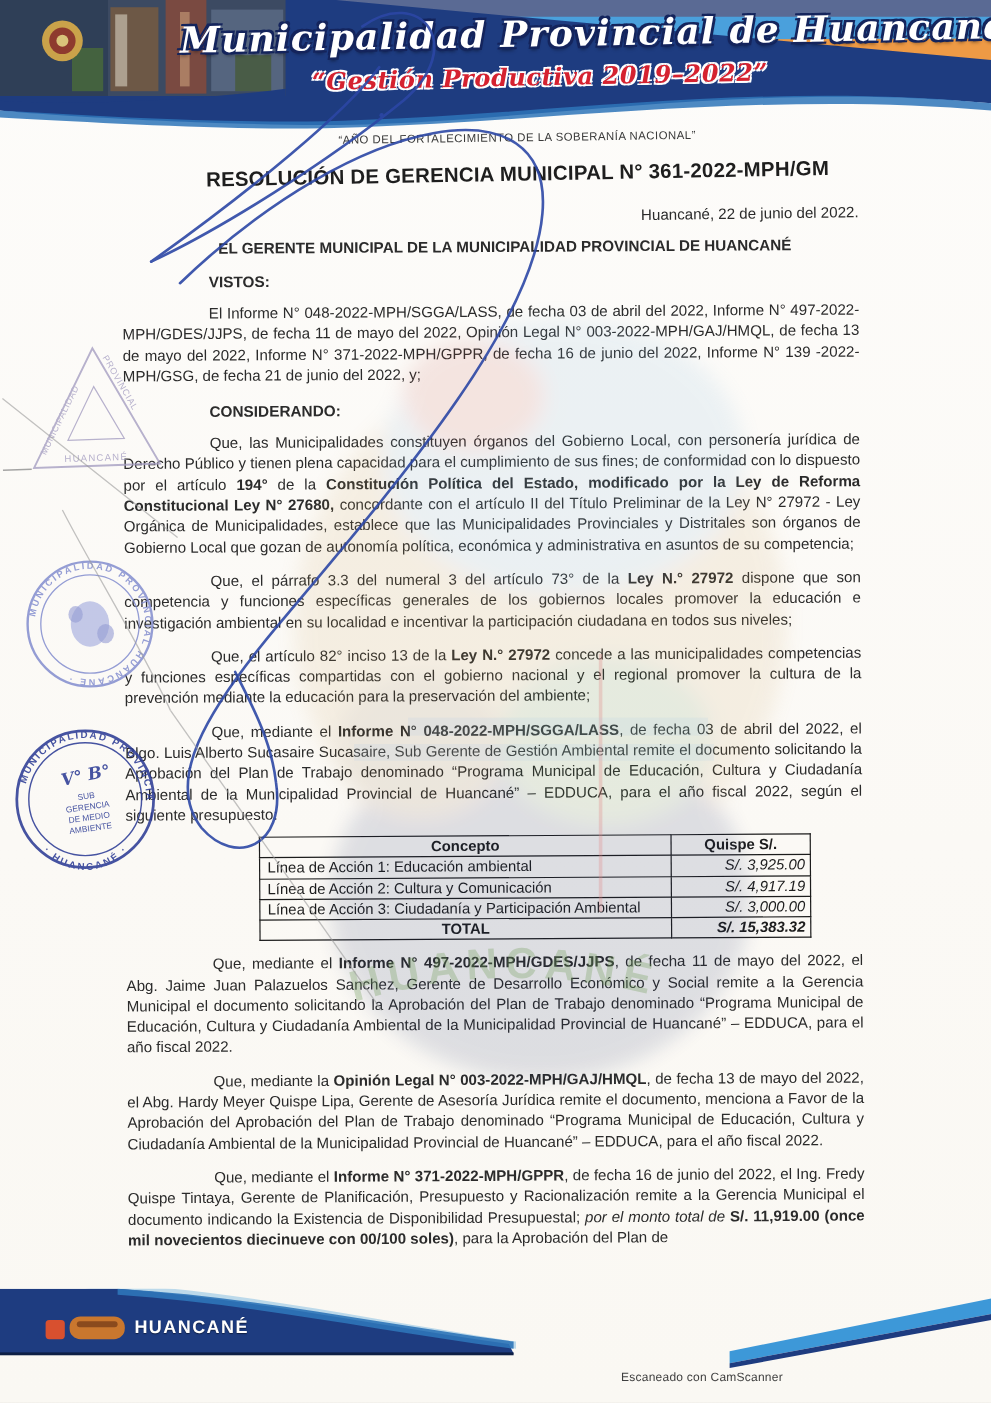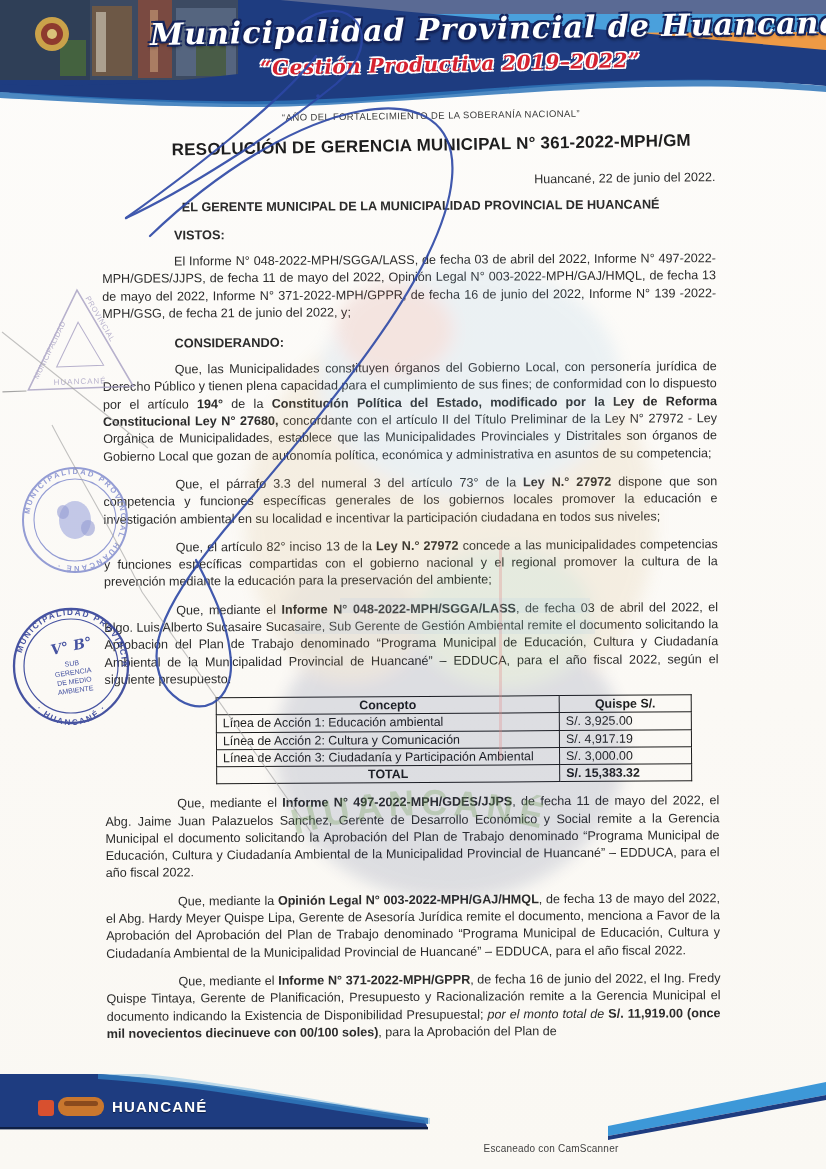--- a/index.html
+++ b/index.html
@@ -39,31 +39,31 @@
   .dateline{margin:18px 0 0;text-align:right;font-size:12.6px;transform:rotate(-.4deg);}
   .addressee{margin:11px 0 0;text-align:center;font-weight:bold;font-size:12.7px;transform:translateX(12px);white-space:nowrap;}
   .doc-label{margin:13px 0 0 72px;font-weight:bold;font-size:12.8px;}
   .para{margin:11px 0 0;font-size:12.6px;line-height:17.3px;text-align:justify;text-indent:72px;}
   .para .b{font-weight:bold;}
   .para .bi{font-weight:normal;font-style:italic;}
   table.budget{border-collapse:collapse;margin:9px 0 0 111px;font-size:12.4px;color:#1d1d1d;}
   table.budget th,table.budget td{border:1.7px solid #1c1c1c;padding:0 6px;line-height:16.2px;}
   table.budget th{font-weight:bold;text-align:center;}
   table.budget td.concept{width:330px;text-align:left;}
-  table.budget td.cost{width:105px;text-align:left;padding-right:20px;}
+  table.budget td.cost{width:105px;text-align:right;padding-right:4px;font-style:italic;}
   table.budget tr.total td{font-weight:bold;}
   table.budget tr.total td.concept{text-align:center;}
   
   .footer-svg{position:absolute;left:0;bottom:0;width:826px;height:95px;}
   .brand{
     position:absolute;left:112px;top:1098px;font-size:15px;font-weight:bold;color:#fff;
     letter-spacing:1.2px;text-shadow:0 1px 1px rgba(0,0,0,.5);
   }
   .scan-note{
-    position:absolute;left:436px;top:1143px;width:230px;text-align:center;
+    position:absolute;left:470px;top:1143px;width:230px;text-align:center;
     font-size:10px;color:#3f3f3f;letter-spacing:.2px;
   }
   .overlay{position:absolute;inset:0;pointer-events:none;}
 </style>
 </head>
 <body>
 
 <div class="page">
 
   <svg class="banner" viewBox="0 0 826 112" aria-hidden="true">

